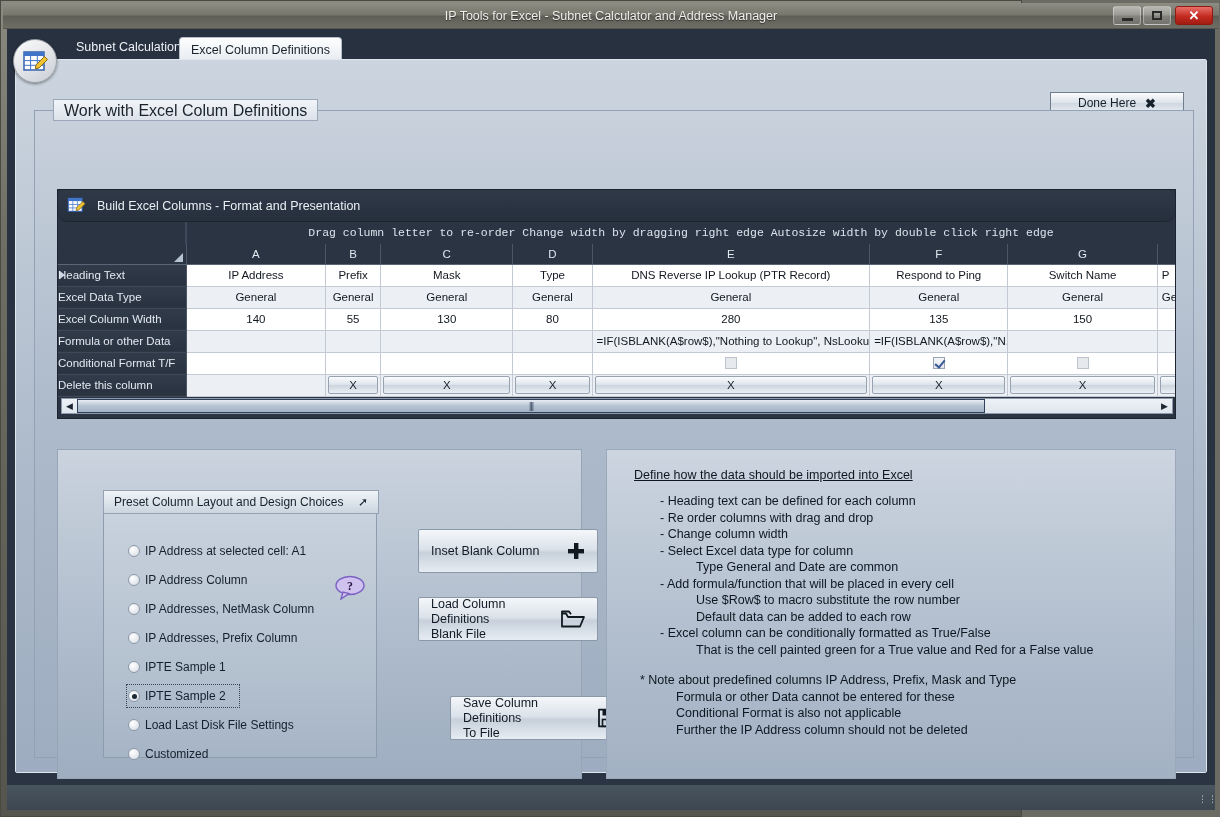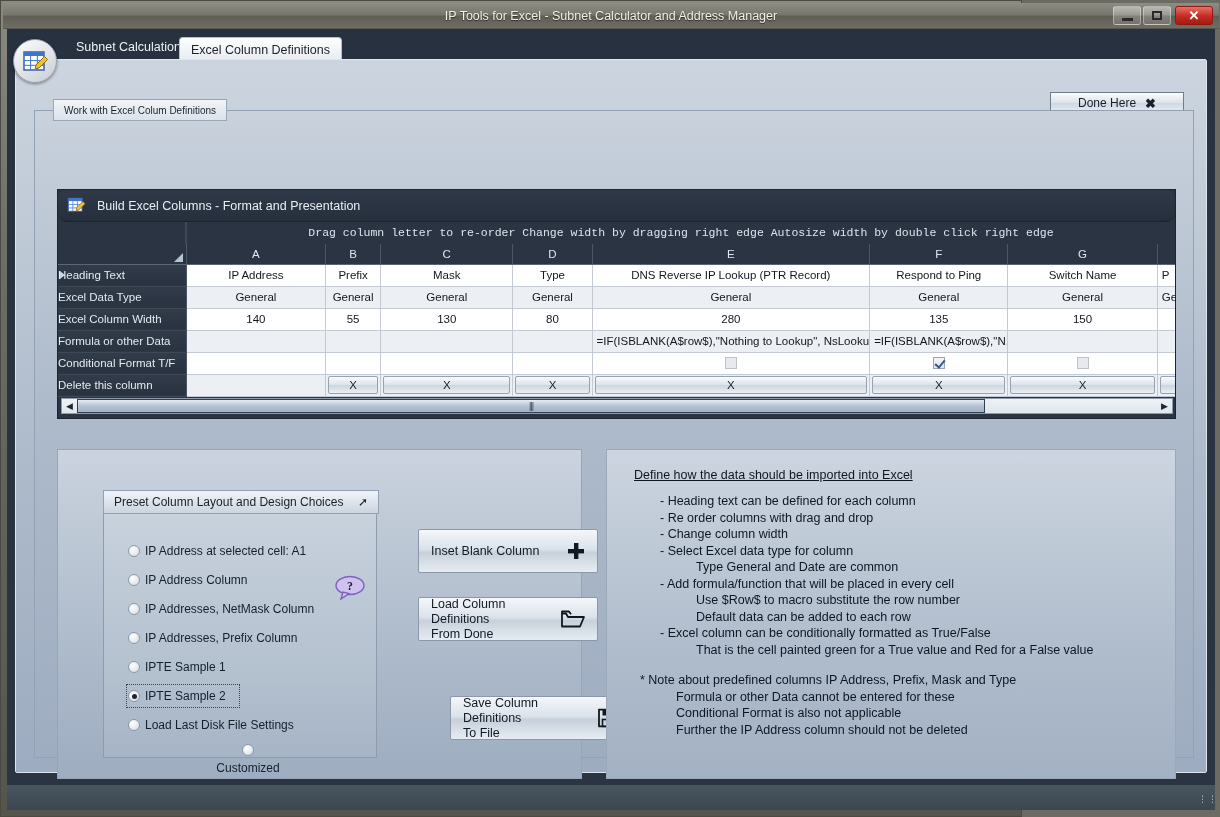--- a/index.html
+++ b/index.html
@@ -105,21 +105,21 @@
   #done-here .x { font-weight:bold; font-size:13px; }
 
   
   #groupbox {
     position:absolute; left:18px; top:50px; width:1160px; height:648px;
     border:1px solid #93a1b4;
     background:linear-gradient(180deg,#c8d1dc 0%,#aebbcb 45%,#9fadc1 100%);
   }
   #groupbox-label {
     position:absolute; left:18px; top:-12px; height:22px; line-height:22px;
-    padding:0 10px; font-size:10px; color:#1a222c;
+    padding:0 10px; font-size:16px; color:#1a222c;
     background:linear-gradient(180deg,#f2f5f8,#dbe2ea);
     border:1px solid #9aa7b8;
   }
 
   
   #gridpanel {
     position:absolute; left:22px; top:78px; width:1119px; height:230px;
     background:#2b3443;
     border:1px solid #1d2430;
   }
@@ -547,21 +547,21 @@
                 <span>IPTE Sample 1</span>
               </div>
               <div class="radio-row sel" style="top:195px;width:110px;">
                 <span class="radio on"></span>
                 <span>IPTE Sample 2</span>
               </div>
               <div class="radio-row" style="top:224px;">
                 <span class="radio"></span>
                 <span>Load Last Disk File Settings</span>
               </div>
-              <div class="radio-row" style="top:253px;flex-direction:column;">
+              <div class="radio-row" style="top:253px;">
                 <span class="radio"></span>
                 <span>Customized</span>
               </div>
 
               <svg id="help-bubble" viewBox="0 0 32 26">
                 <ellipse cx="16" cy="11.5" rx="14" ry="9" fill="#cfc2ef" stroke="#7b62c2" stroke-width="1.4"></ellipse>
                 <path d="M9 18 L7 25 L15 19.5 Z" fill="#cfc2ef" stroke="#7b62c2" stroke-width="1.4"></path>
                 <text x="16" y="16" font-size="12" font-family="Liberation Serif, serif" font-weight="bold" text-anchor="middle" fill="#241640">?</text>
               </svg>
             </div>
@@ -573,21 +573,21 @@
               </span>
             <svg class="ic" width="18" height="18" viewBox="0 0 18 18">
               <rect x="7" y="1" width="4.4" height="16" fill="#101820"></rect>
               <rect x="1" y="7" width="16" height="4.4" fill="#101820"></rect>
             </svg>
           </div>
 
           <div class="bigbtn" id="btn-load">
             <span class="lbl">
               <span>Load Column Definitions</span>
-              <span>From Done</span>
+              <span>Blank File</span>
             </span>
             <svg class="ic" width="24" height="19" viewBox="0 0 24 19">
               <path d="M1 4 L1 17 L19 17 L23 7.5 L7 7.5 L5 4 Z" fill="none" stroke="#101820" stroke-width="1.8" stroke-linejoin="round"></path>
               <path d="M1 4 L1 2 L8 2 L10 4.8" fill="none" stroke="#101820" stroke-width="1.8" stroke-linejoin="round"></path>
             </svg>
           </div>
 
           <div class="bigbtn" id="btn-save">
             <span class="lbl">
               <span>Save Column Definitions</span>

